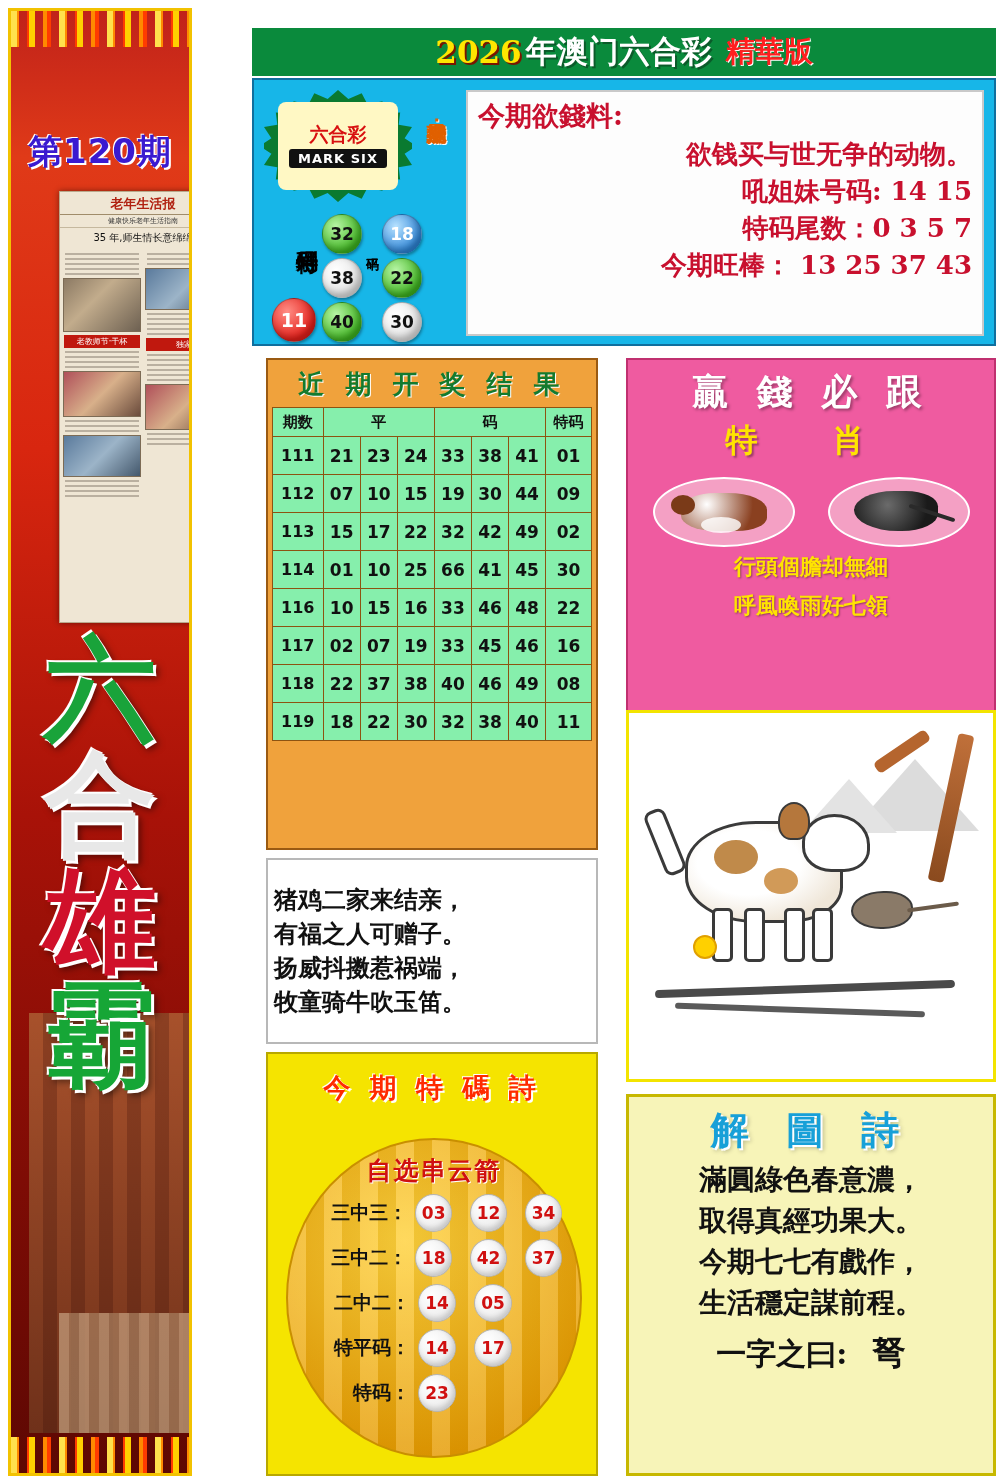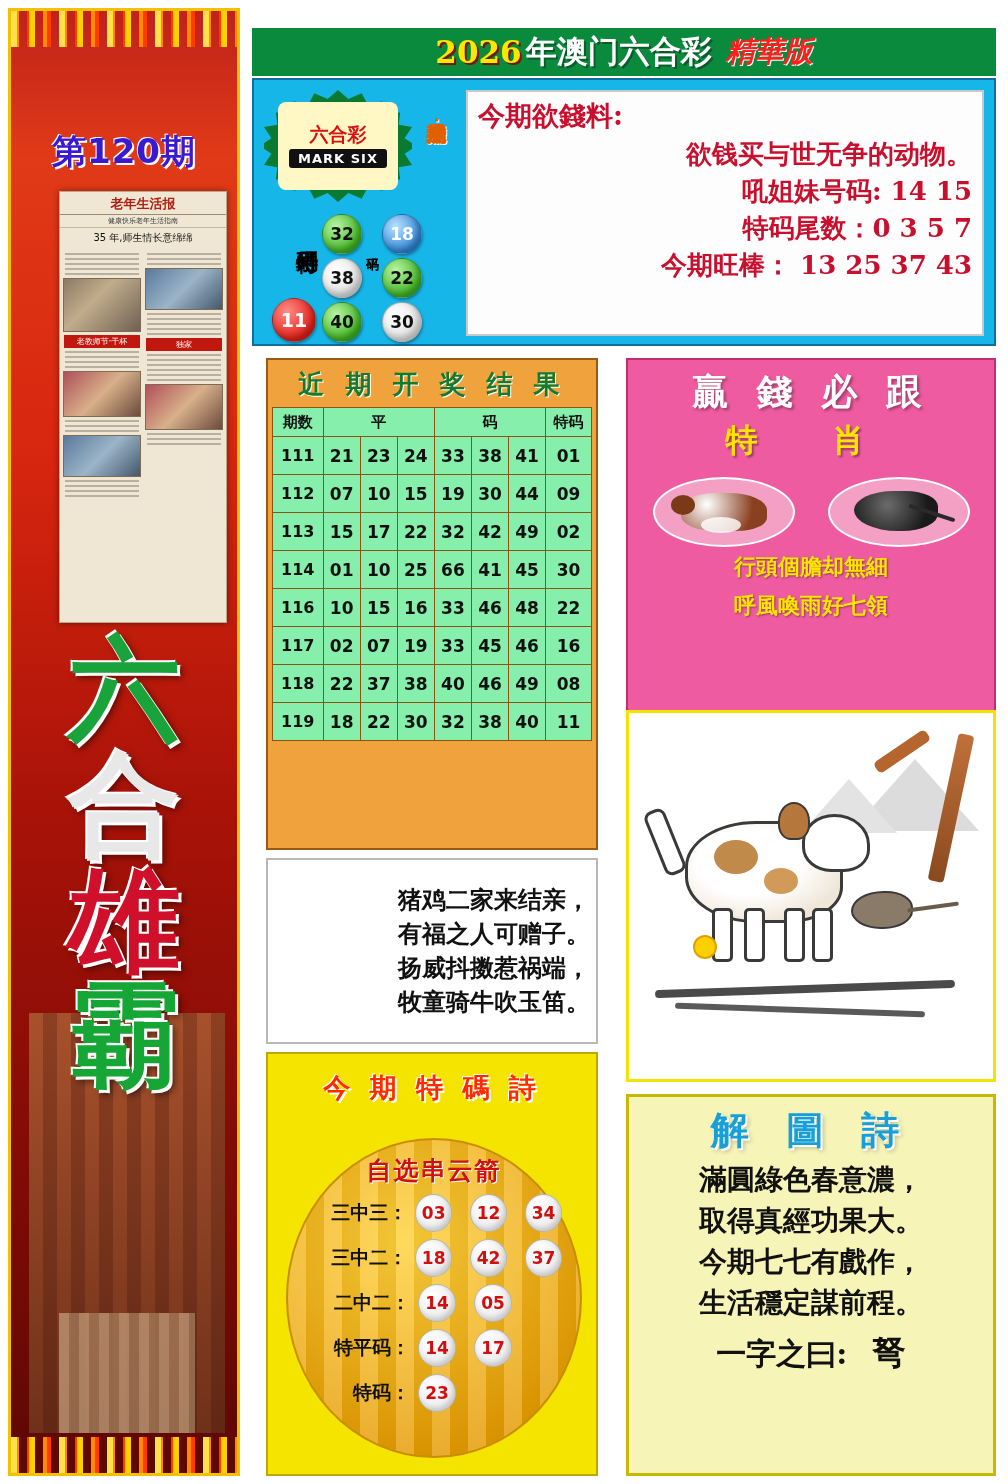--- a/index.html
+++ b/index.html
@@ -15,21 +15,21 @@
     width: 1008px;
     height: 1484px;
     background: #ffffff;
     overflow: hidden;
   }
 
   
   .left-banner {
     position: absolute;
     left: 8px; top: 8px;
-    width: 232px; height: 1468px;
+    width: 184px; height: 1468px;
     background: linear-gradient(180deg,#c0221a 0%,#e03a18 10%,#d8260f 30%,#a81208 55%,#7e0c05 80%,#5d0803 100%);
     border: 3px solid #f2c200;
     box-sizing: border-box;
     overflow: hidden;
   }
   .flame-top, .flame-bottom {
     position: absolute;
     left: 0; width: 100%;
     height: 36px;
     background:
@@ -161,21 +161,20 @@
     font-size: 31px; font-weight: bold; color: #ffffff;
     font-family: "DejaVu Serif","Liberation Serif",serif;
     text-shadow: 2px 2px 0 #0b5b2a;
     margin: 0 4px;
   }
   .header-bar .h-tag {
     font-size: 29px; font-weight: bold; color: #ff1f1f;
     font-family: "DejaVu Serif","Liberation Serif",serif;
     text-shadow: 1px 1px 0 #fff;
     margin-left: 10px;
-    font-style: italic;
   }
 
   
   .top-panel {
     position: absolute;
     left: 252px; top: 78px;
     width: 744px; height: 268px;
     background: #17b6e8;
     border: 2px solid #0f6f9e;
     box-sizing: border-box;
@@ -308,21 +307,21 @@
     background: #ffffff;
     border: 2px solid #b8b8b8;
     box-sizing: border-box;
     padding: 8px 6px;
     display: flex; flex-direction: column; justify-content: center;
   }
   .poem-box div {
     font-size: 24px; color: #111; font-weight: bold;
     font-family: Liberation Serif, serif;
     line-height: 1.42;
-    text-align: right;
+    text-align: left;
   }
 
   
   .special-box {
     position: absolute;
     left: 266px; top: 1052px;
     width: 332px; height: 424px;
     background: #f5e400;
     border: 2px solid #b8a800;
     box-sizing: border-box;

